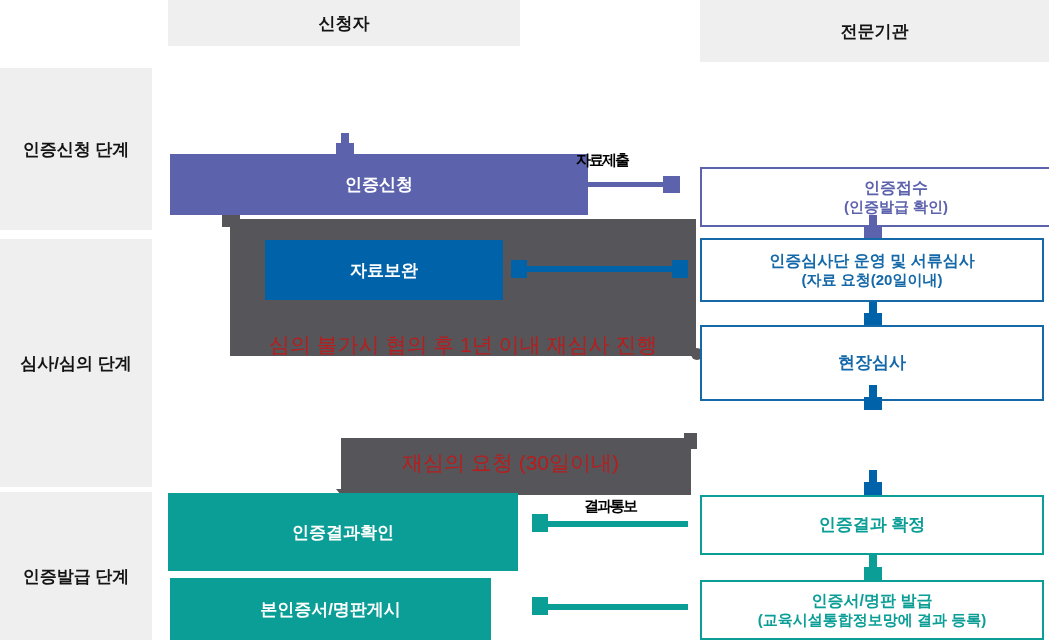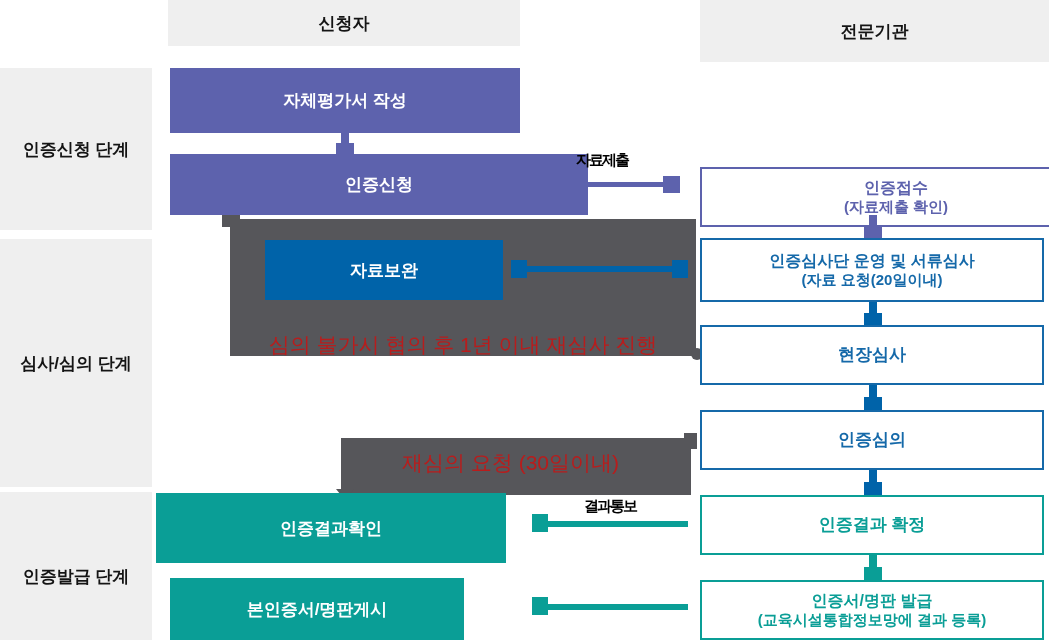--- a/index.html
+++ b/index.html
@@ -51,21 +51,20 @@
 
 <div id="canvas" style="--purple: #5d62ad; --blue: #0063a9; --blue-border: #1569a9; --teal: #0a9e96; --gray: #56565a;">
 
   <div class="abs hdr center" style="left:168px;top:0;width:352px;height:46px;">신청자</div>
   <div class="abs hdr center" style="left:700px;top:0;width:349px;height:62px;">전문기관</div>
 
   <div class="abs stage center" style="left:0;top:68px;width:152px;height:162px;">인증신청 단계</div>
   <div class="abs stage center" style="left:0;top:239px;width:152px;height:248px;">심사/심의 단계</div>
   <div class="abs stage center" style="left:0;top:492px;width:152px;height:169px;">인증발급 단계</div>
 
-  <div class="abs pbox center" style="left:170px;top:68px;width:350px;height:65px;">자체평가서 작성</div>
 
   <div class="abs stem fill-purple" style="left:341px;top:133px;height:12px;"></div>
   <div class="abs sq fill-purple" style="left:336px;top:143px;height:11px;"></div>
 
   <div class="abs pbox center" style="left:170px;top:154px;width:418px;height:61px;">인증신청</div>
 
   <div class="abs alabel" style="left:537px;top:151px;width:130px;">자료제출</div>
   <div class="abs hline fill-purple" style="left:537px;top:182px;width:128px;height:5px;"></div>
   <div class="abs fill-purple" style="left:663px;top:176px;width:17px;height:17px;"></div>
 
@@ -79,56 +78,55 @@
   <div class="abs hline fill-blue" style="left:519px;top:266px;width:162px;"></div>
   <div class="abs fill-blue" style="left:672px;top:260px;width:16px;height:18px;"></div>
 
   <div class="abs dot" style="left:691px;top:348px;"></div>
 
   <div class="abs fill-gray" style="left:684px;top:433px;width:13px;height:16px;"></div>
   <div class="abs gray" style="left:341px;top:438px;width:350px;height:57px;"></div>
   <div class="abs gnote" style="left:358px;top:449px;margin-left:44px;">재심의 요청 (30일이내)</div>
   <div class="abs tri-down" style="left:336px;top:489px;"></div>
 
-  <div class="abs tbox center" style="left:156px;top:493px;width:350px;height:70px;">인증결과확인</div>
-  <div class="abs tbox center" style="left:170px;top:578px;width:294px;height:62px;">본인증서/명판게시</div>
+  <div class="abs tbox center" style="left:168px;top:493px;width:350px;height:78px;">인증결과확인</div>
+  <div class="abs tbox center" style="left:170px;top:578px;width:321px;height:62px;">본인증서/명판게시</div>
 
   <div class="abs alabel" style="left:540px;top:497px;width:140px;">결과통보</div>
   <div class="abs fill-teal" style="left:532px;top:514px;width:16px;height:18px;"></div>
   <div class="abs hline fill-teal" style="left:546px;top:521px;width:142px;"></div>
 
   <div class="abs fill-teal" style="left:532px;top:597px;width:16px;height:18px;"></div>
   <div class="abs hline fill-teal" style="left:546px;top:604px;width:142px;"></div>
 
   <div class="abs abox purple center" style="left:700px;top:167px;width:392px;height:60px;">
     <div>
       <span class="t1">인증접수</span>
-      <span class="t2">(자료제출 확인)</span>
+      <span class="t2">(인증발급 확인)</span>
     </div>
   </div>
 
   <div class="abs stem fill-purple" style="left:869px;top:215px;height:12px;"></div>
   <div class="abs sq fill-purple" style="left:864px;top:226px;height:12px;"></div>
 
   <div class="abs abox blue center" style="left:700px;top:238px;width:344px;height:64px;">
     <div>
       <span class="t1">인증심사단 운영 및 서류심사</span>
       <span class="t2">(자료 요청(20일이내)</span>
     </div>
   </div>
 
   <div class="abs stem fill-blue" style="left:869px;top:302px;height:12px;"></div>
   <div class="abs sq fill-blue" style="left:864px;top:313px;height:12px;"></div>
 
-  <div class="abs abox blue center" style="left:700px;top:325px;width:344px;height:60px;font-size:17px;">현장심사</div>
+  <div class="abs abox blue center" style="left:700px;top:325px;width:344px;height:76px;font-size:17px;">현장심사</div>
 
   <div class="abs stem fill-blue" style="left:869px;top:385px;height:13px;"></div>
   <div class="abs sq fill-blue" style="left:864px;top:397px;height:13px;"></div>
 
-  <div class="abs abox blue center" style="left:700px;top:410px;width:344px;height:60px;font-size:17px;">인증심의</div>
 
   <div class="abs stem fill-blue" style="left:869px;top:470px;height:13px;"></div>
   <div class="abs sq fill-blue" style="left:864px;top:482px;height:13px;"></div>
 
   <div class="abs abox teal center" style="left:700px;top:495px;width:344px;height:60px;font-size:17px;">인증결과 확정</div>
 
   <div class="abs stem fill-teal" style="left:869px;top:555px;height:13px;"></div>
   <div class="abs sq fill-teal" style="left:864px;top:567px;height:13px;"></div>
 
   <div class="abs abox teal center" style="left:700px;top:580px;width:344px;height:60px;">

